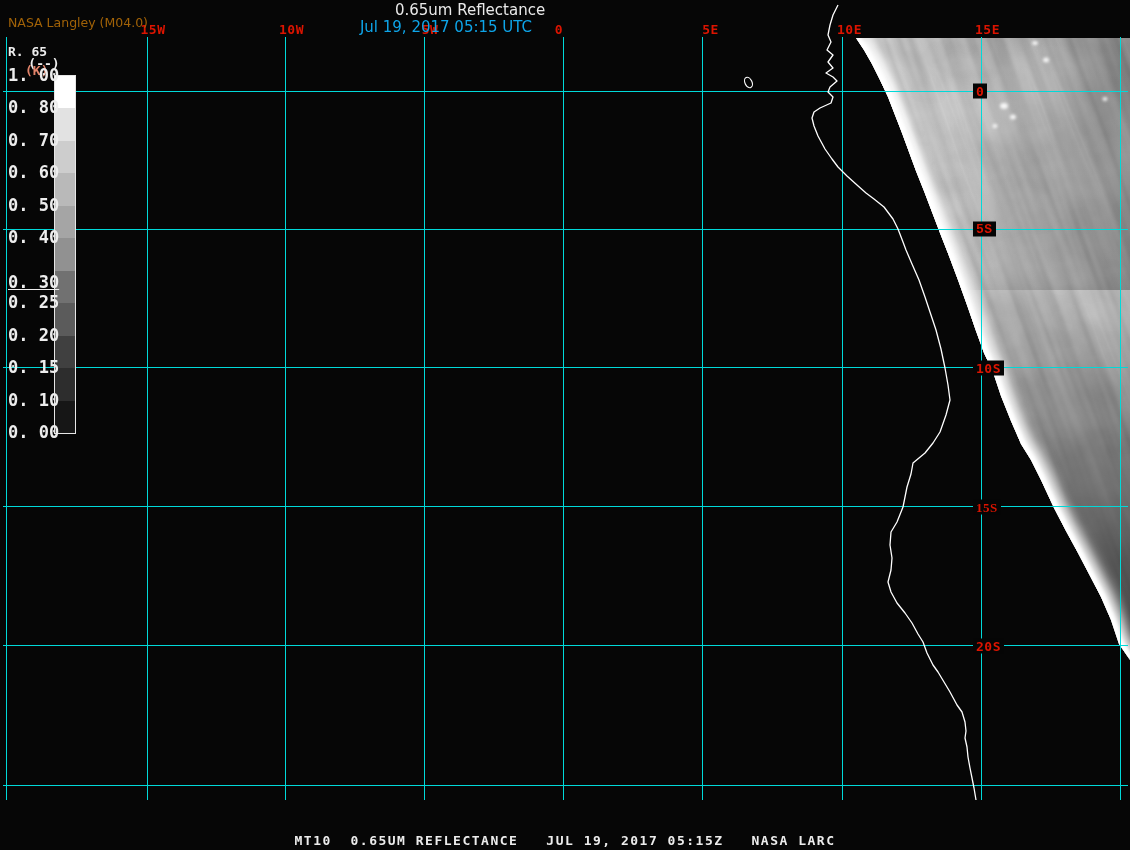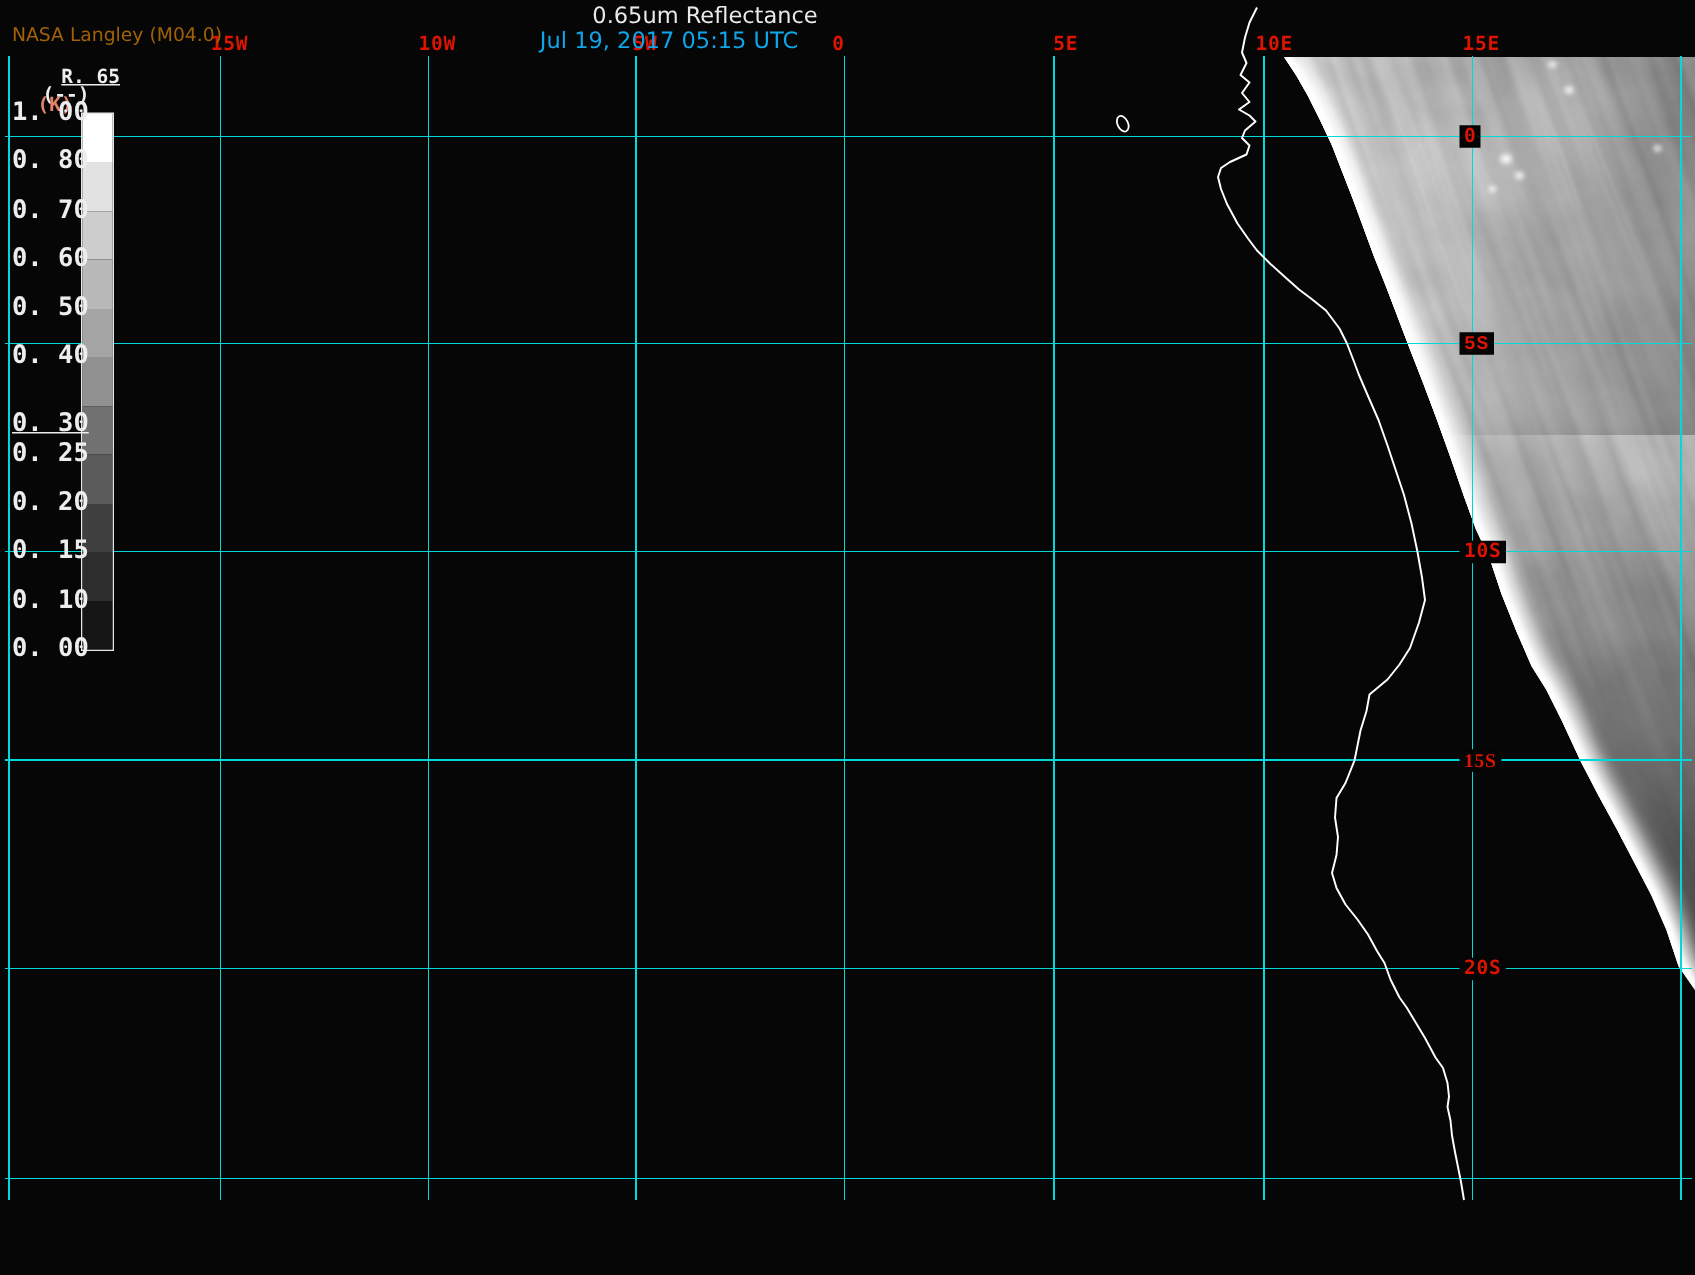--- a/index.html
+++ b/index.html
@@ -14,22 +14,22 @@
   #title1{left:470px;top:1px;transform:translateX(-50%);font-size:15px;color:#e9e9e9;z-index:3;}
   #title2{left:446px;top:18px;transform:translateX(-50%);font-size:15px;color:#0ea5e9;z-index:3;}
   .geo-label{
     position:absolute;font-family:"DejaVu Sans Mono",monospace;font-weight:bold;
     font-size:13px;line-height:13px;letter-spacing:.5px;white-space:pre;
   }
   .lon-label{top:23px;transform:translateX(-50%);z-index:2;}
   .lat-label{transform:translateY(-50%);background:#050505;padding:1px 3px;z-index:2;}
   #colorbar{position:absolute;left:8px;top:44px;width:76px;height:402px;z-index:2;
     font-family:"DejaVu Sans Mono",monospace;color:#ededed;}
-  #cb-title{position:absolute;left:0;top:0;width:72px;text-align:right;
-    font-size:13px;font-weight:bold;white-space:pre;text-decoration:underline;}
+  #cb-title{position:absolute;left:0;top:0;width:72px;text-align:left;
+    font-size:13px;font-weight:bold;white-space:pre;}
   #cb-units{position:absolute;left:0;top:12px;width:72px;text-align:center;
     font-size:13px;font-weight:bold;white-space:pre;}
   #cb-units2{position:absolute;left:17px;top:19px;font-size:13px;font-weight:bold;
     color:#e2836a;white-space:pre;}
   #cb-strip{position:absolute;left:46px;top:31px;width:20px;height:357px;
     border:1px solid #e6e6e6;display:flex;flex-direction:column;}
   .cb-step{flex:1 1 auto;}
   .cb-tick{position:absolute;left:0;width:42px;text-align:right;
     font-size:17px;line-height:14px;font-weight:bold;white-space:pre;}
   #footer-bar{position:absolute;left:0;top:828px;width:1130px;height:22px;z-index:3;}
@@ -191,14 +191,17 @@
         <div class="cb-tick" style="top: 186.273px;">0. 40</div>
         <div class="cb-tick" style="top: 231px; text-decoration: underline;">0. 30</div>
         <div class="cb-tick" style="top: 251.182px;">0. 25</div>
         <div class="cb-tick" style="top: 283.636px;">0. 20</div>
         <div class="cb-tick" style="top: 316.091px;">0. 15</div>
         <div class="cb-tick" style="top: 348.545px;">0. 10</div>
         <div class="cb-tick" style="top: 381px;">0. 00</div>
       </div>
   </div>
 
+  <div id="footer-bar">
+    <div id="footer-text">MT10  0.65UM REFLECTANCE   JUL 19, 2017 05:15Z   NASA LARC</div>
+  </div>
 
 </div>
 
 </body></html>

